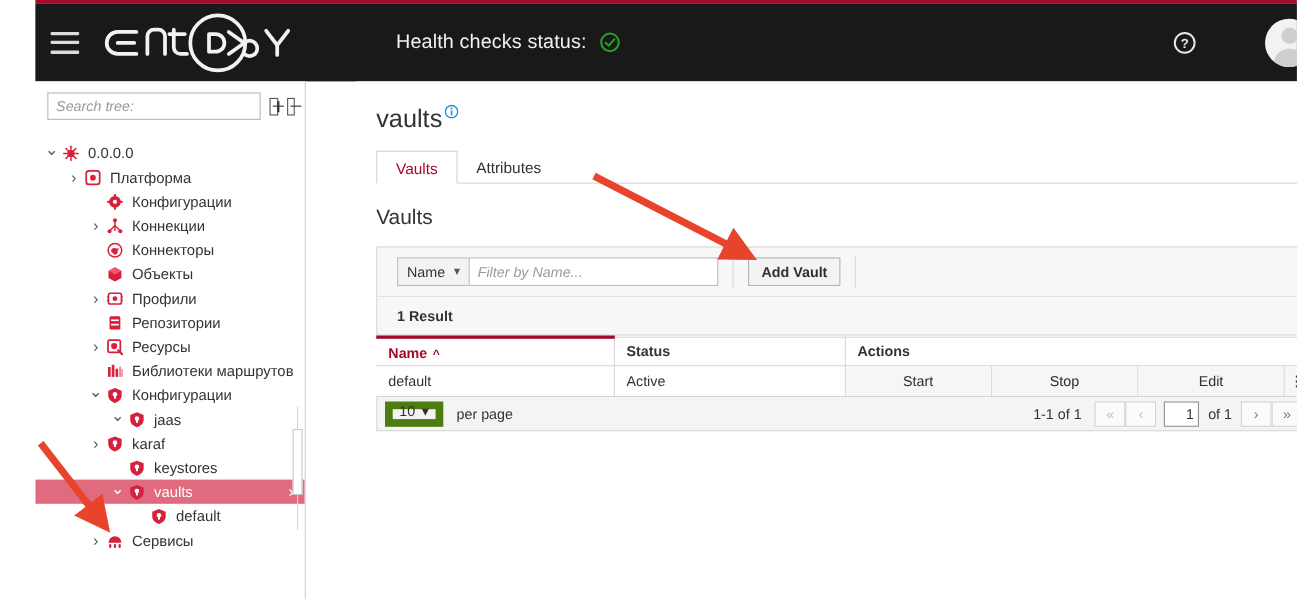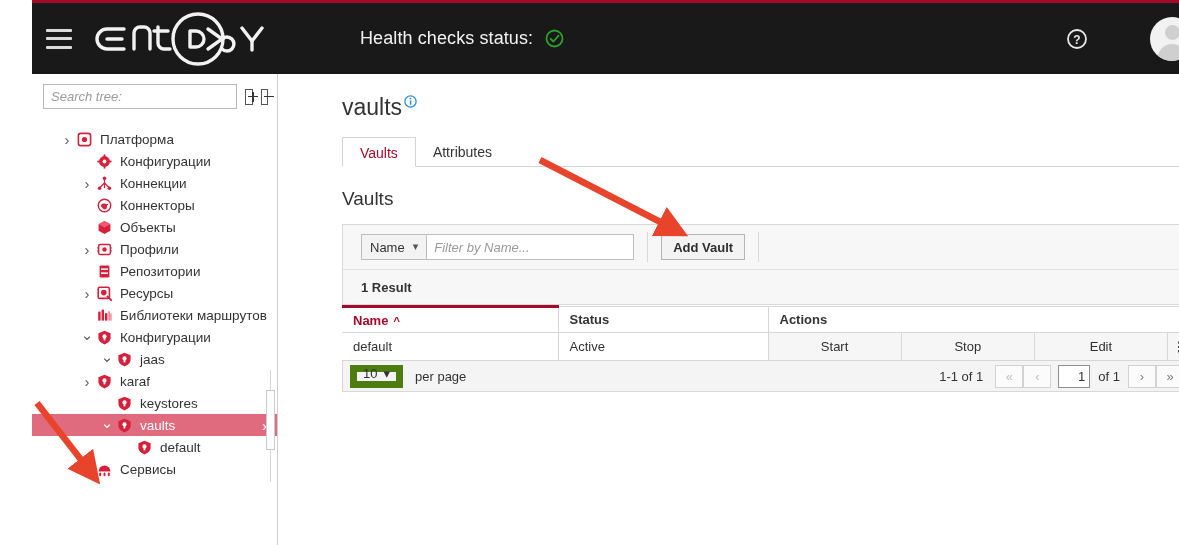--- a/index.html
+++ b/index.html
@@ -155,21 +155,21 @@
   }
   .filter-group { display: flex; }
   .sel-btn {
     height: 26px; min-width: 62px; padding: 0 8px;
     border: 1px solid #bdbdbd; background: #f3f3f3; color: #333;
     font-size: 13px; display: flex; align-items: center; gap: 8px;
     cursor: pointer; border-right: none;
   }
   .sel-btn .cv { font-size: 11px; color: #555; position: relative; top: -1px; }
   .filter-input {
-    width: 208px; height: 26px; border: 1px solid #bdbdbd; background: #fff;
+    width: 227px; height: 26px; border: 1px solid #bdbdbd; background: #fff;
     font-family: "Liberation Sans", sans-serif;
     font-size: 13px; font-style: italic; color: #8a8a8a; padding: 0 7px; outline: none;
   }
   .filter-input::placeholder { color: #9a9a9a; font-style: italic; opacity: 1; }
   .tb-div { width: 1px; height: 30px; background: #d8d8d8; margin: 0 13px; }
   .btn {
     height: 26px; padding: 0 11px; border: 1px solid #b5b5b5; background: #f3f3f3;
     font-size: 13px; color: #2f2f2f; cursor: pointer; font-weight: 700;
     font-family: "Liberation Sans", sans-serif;
   }
@@ -297,20 +297,39 @@
 
   <div class="sidebar">
 
     <div class="search-row">
       <input class="search-input" type="text" placeholder="Search tree:" style="">
       <div class="tree-btn plus"></div>
       <div class="tree-btn"></div>
     </div>
 
     <div class="tree" id="tree-root">
+        <div class="node" style="padding-left: 8px;">
+          <span class="caret open"></span>
+          <span class="ico">
+            <svg width="15" height="15" viewBox="0 0 15 15">
+              <circle cx="7.5" cy="7.5" r="3.4" fill="#d6203c"></circle>
+              <g stroke="#d6203c" stroke-width="1.4" stroke-linecap="round">
+                <path d="M7.5 1 V3.6"></path>
+                <path d="M7.5 11.4 V14"></path>
+                <path d="M1 7.5 H3.6"></path>
+                <path d="M11.4 7.5 H14"></path>
+                <path d="M3 3 L4.8 4.8"></path>
+                <path d="M10.2 10.2 L12 12"></path>
+                <path d="M12 3 L10.2 4.8"></path>
+                <path d="M4.8 10.2 L3 12"></path>
+              </g>
+            </svg>
+          </span>
+          <span class="lbl">0.0.0.0</span>
+        </div>
         <div class="node" style="padding-left: 28px;">
           <span class="caret closed"></span>
           <span class="ico">
             <svg width="15" height="15" viewBox="0 0 15 15">
               <rect x="1.4" y="1.4" width="12.2" height="12.2" rx="2.4" fill="none" stroke="#d6203c" stroke-width="1.6"></rect>
               <circle cx="7.5" cy="7.5" r="2.6" fill="#d6203c"></circle>
             </svg>
           </span>
           <span class="lbl">Платформа</span>
         </div>

